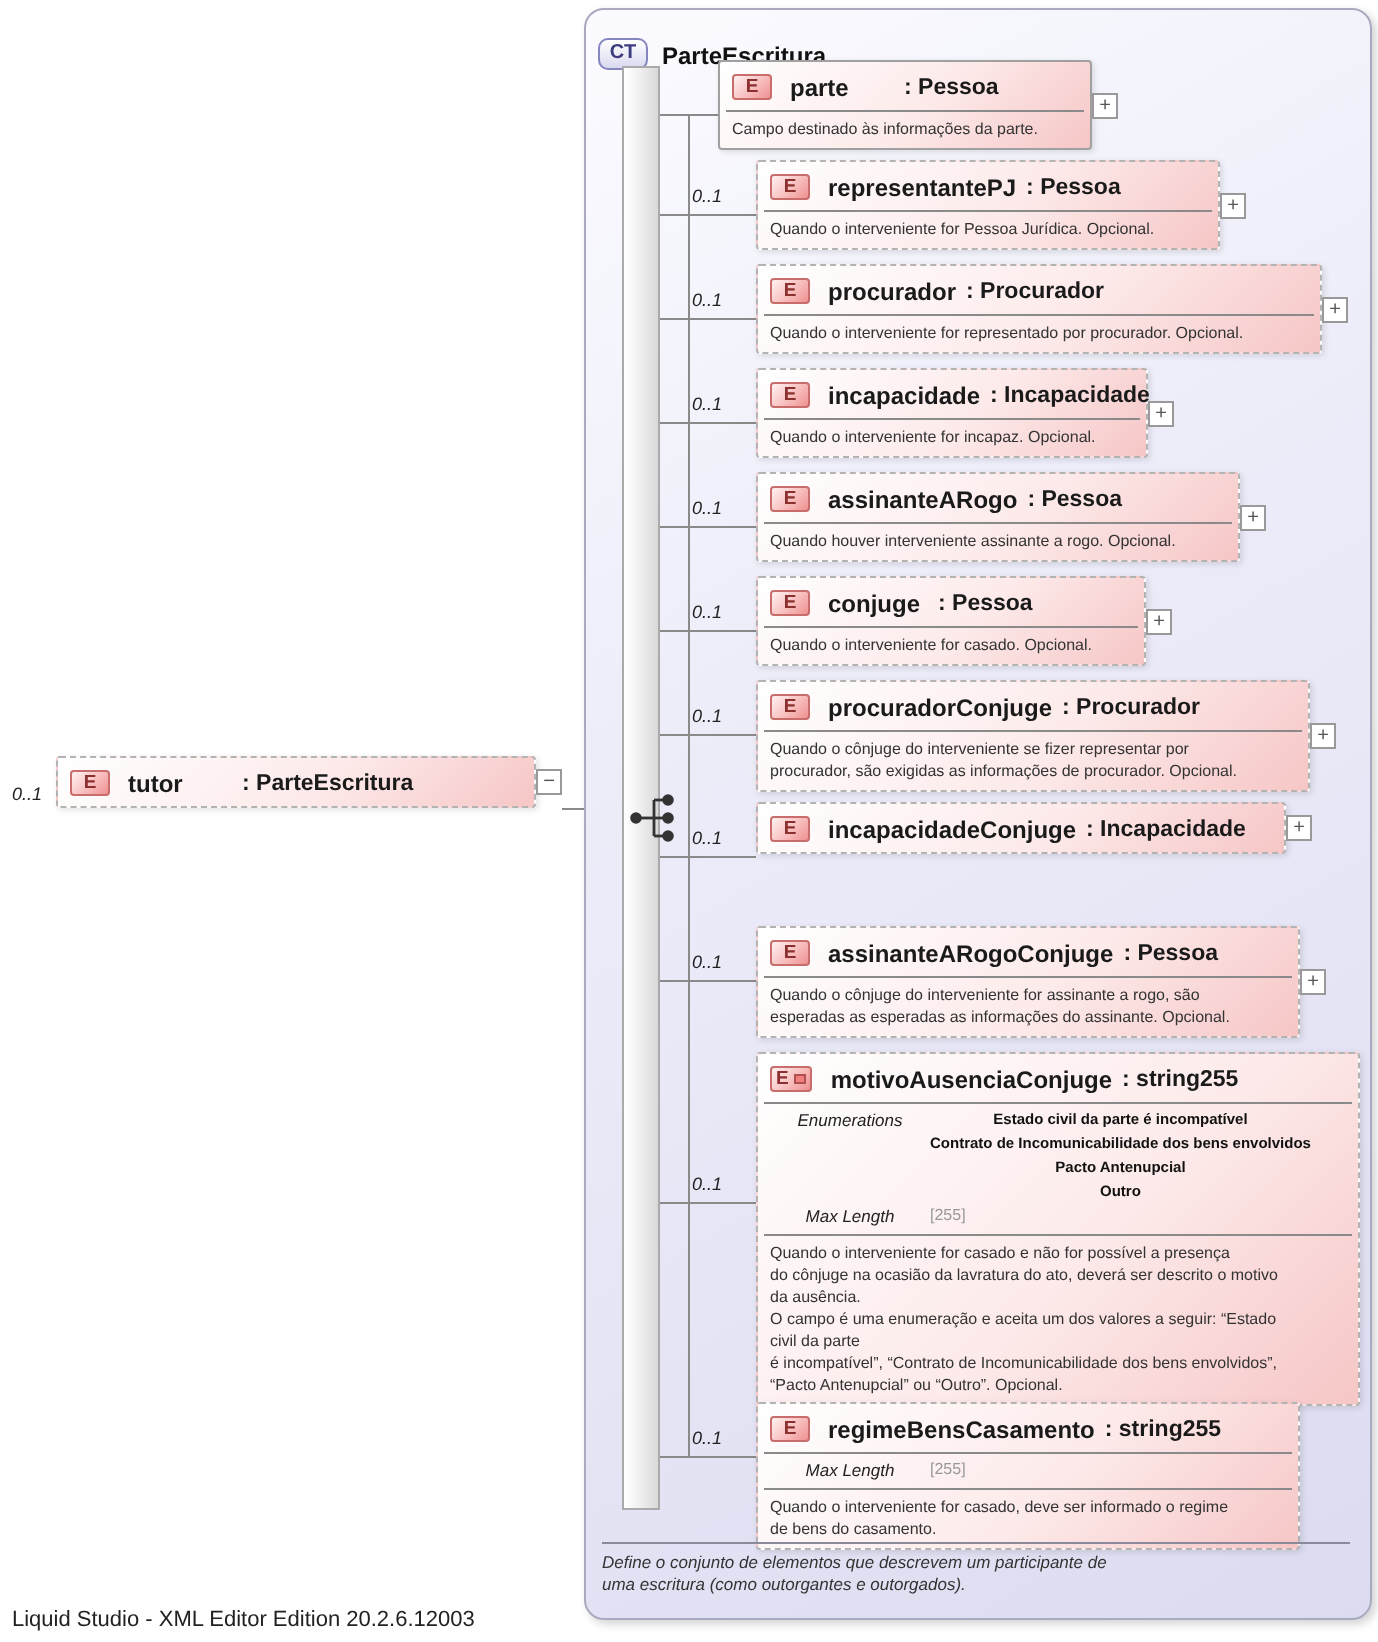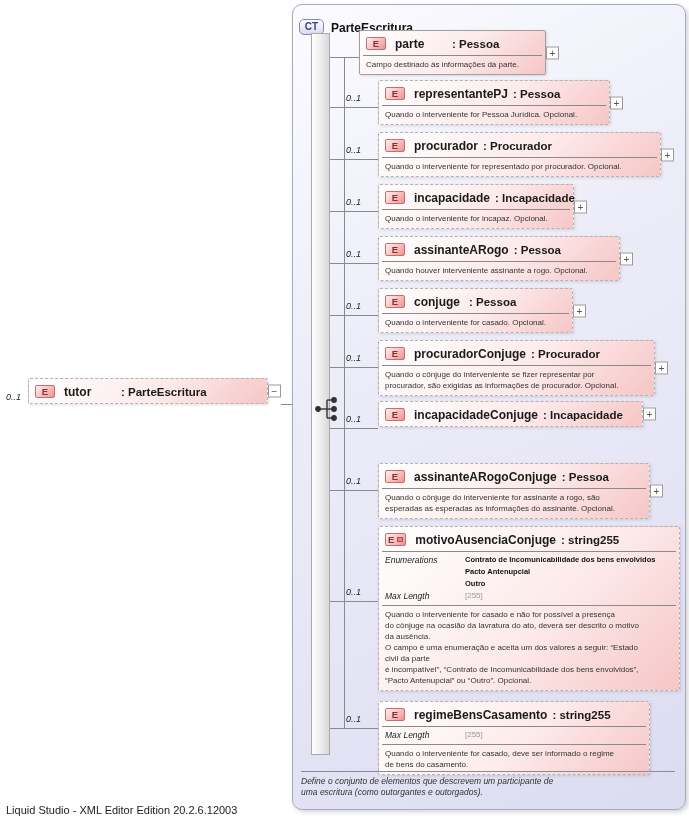--- a/index.html
+++ b/index.html
@@ -56,21 +56,21 @@
     font-size:9.5px;font-weight:bold;color:#8b2f2f;
   }
   .badge-dash{display:inline-block;width:6px;height:5px;margin-left:3px;background:#f08080;border:1px solid #b05050;box-sizing:border-box;}
   .el-name{font-size:12px;font-weight:bold;color:#1a1a1a;margin-right:5px;white-space:nowrap;}
   .el-type{font-size:11.5px;font-weight:bold;color:#1a1a1a;white-space:nowrap;}
   .el-ann{
     border-top:1px solid #8a8a8a;margin:0 3px;padding:3px 3px 4px 3px;
     font-size:8px;color:#333;line-height:11px;white-space:pre-line;
   }
   .facets{border-top:1px solid #8a8a8a;margin:0 3px;padding:2px 3px 3px 3px;}
-  .facet-row{display:flex;align-items:flex-start;}
+  .facet-row{display:flex;align-items:flex-start;text-align:center;}
   .facet-label{width:80px;flex:0 0 80px;font-size:8.5px;font-style:italic;color:#222;line-height:12px;}
   .facet-vals{font-size:7.5px;font-weight:bold;color:#111;line-height:12px;}
   .facet-val{font-size:8px;color:#999;line-height:12px;}
   .plus,.minus{
     position:absolute;right:-14px;top:50%;transform:translateY(-50%);
     width:13px;height:13px;box-sizing:border-box;border:1px solid #999;background:#fff;
     font-size:10px;line-height:11px;text-align:center;color:#555;cursor:pointer;
   }
   
   .r1{top:25px;}  .r1 .el-box{margin-left:29px;width:187px;} .r1 .branch{width:29px;} .r1 .el-name{min-width:52px;}
@@ -288,20 +288,21 @@
               <span>E</span>
               <span class="badge-dash"></span>
             </span>
           <span class="el-name">motivoAusenciaConjuge</span>
           <span class="el-type">: string255</span>
         </div>
         <div class="facets">
           <div class="facet-row">
             <span class="facet-label">Enumerations</span>
             <div class="facet-vals">
+              <div>Estado civil da parte é incompatível</div>
               <div>Contrato de Incomunicabilidade dos bens envolvidos</div>
               <div>Pacto Antenupcial</div>
               <div>Outro</div>
             </div>
           </div>
           <div class="facet-row">
             <span class="facet-label">Max Length</span>
             <span class="facet-val">[255]</span>
           </div>
         </div>

